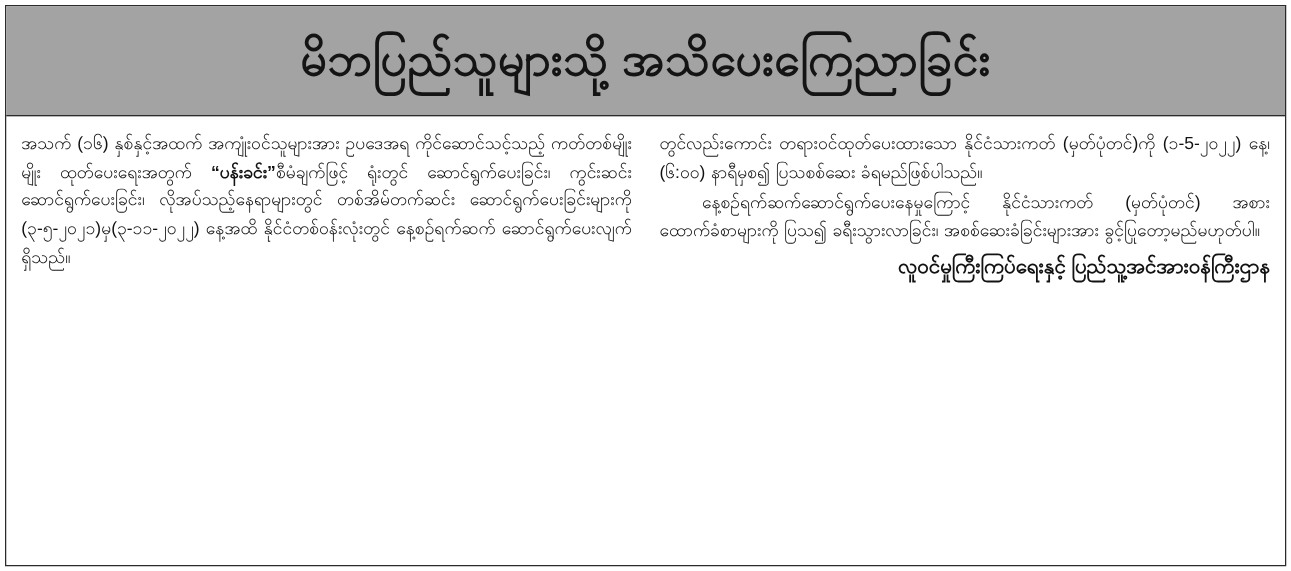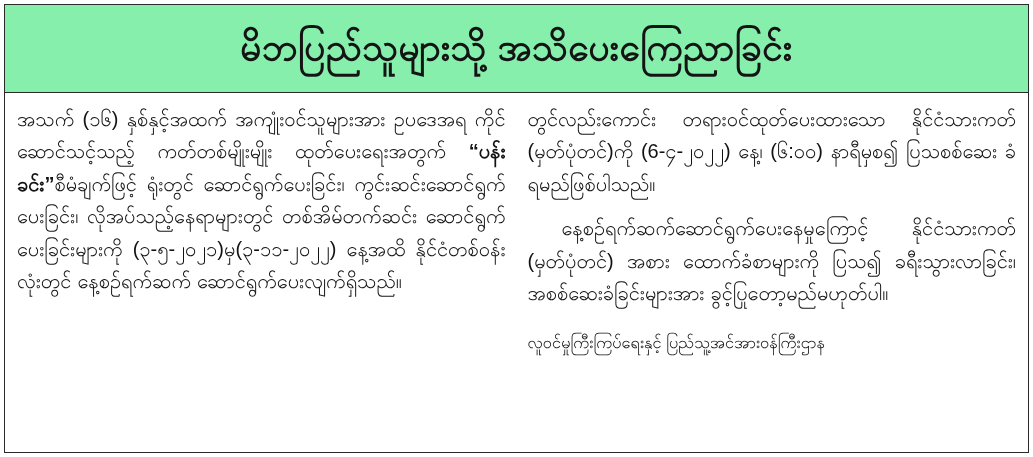--- a/index.html
+++ b/index.html
@@ -25,21 +25,21 @@
     border: 1px solid #2a2a2a;
     box-sizing: border-box;
     background: #ffffff;
   }
   .banner {
     position: absolute;
     left: 0;
     top: 0;
     right: 0;
     height: 88px;
-    background: #86efac;
+    background: #a3a3a3;
     display: flex;
     align-items: center;
     justify-content: center;
     border-bottom: 1px solid #2a2a2a;
     box-sizing: border-box;
   }
   .banner-title {
     font-size: 37px;
     font-weight: bold;
     color: #141414;
@@ -58,41 +58,42 @@
     padding: 9px 12px 8px 12px;
     box-sizing: border-box;
     gap: 22px;
   }
   .col {
     flex: 1 1 0;
     min-width: 0;
   }
   .col p {
     margin: 0 0 0 0;
-    font-size: 20px;
+    font-size: 14px;
     line-height: 1.62;
     color: #121212;
     text-align: justify;
     text-justify: inter-word;
     word-spacing: 0.5px;
   }
   .col p + p {
-    margin-top: 12px;
+    margin-top: 2px;
   }
   .indent {
     text-indent: 34px;
   }
   .bold-inline {
     font-weight: bold;
   }
   .signoff {
-    margin-top: 20px;
+    margin-top: 4px;
     font-size: 16.4px;
-    font-weight: normal;
+    font-weight: bold;
     color: #121212;
+    text-align: right;
     line-height: 1.6;
   }
 </style>
 </head>
 <body>
 
 <div class="page">
   <div class="frame">
 
     <div class="banner">
@@ -102,21 +103,21 @@
     <div class="columns">
 
       <div class="col">
         <p>
           <span>အသက် (၁၆) နှစ်နှင့်အထက် အကျုံးဝင်သူများအား ဥပဒေအရ ကိုင်ဆောင်သင့်သည့် ကတ်တစ်မျိုးမျိုး ထုတ်ပေးရေးအတွက် </span><span class="bold-inline">“ပန်းခင်း”</span><span>စီမံချက်ဖြင့် ရုံးတွင် ဆောင်ရွက်ပေးခြင်း၊ ကွင်းဆင်းဆောင်ရွက်ပေးခြင်း၊ လိုအပ်သည့်နေရာများတွင် တစ်အိမ်တက်ဆင်း ဆောင်ရွက်ပေးခြင်းများကို (၃-၅-၂၀၂၁)မှ(၃-၁၁-၂၀၂၂) နေ့အထိ နိုင်ငံတစ်ဝန်းလုံးတွင် နေ့စဉ်ရက်ဆက် ဆောင်ရွက်ပေးလျက်ရှိသည်။</span>
         </p>
       </div>
 
       <div class="col">
         <p>
-          <span>တွင်လည်းကောင်း တရားဝင်ထုတ်ပေးထားသော နိုင်ငံသားကတ် (မှတ်ပုံတင်)ကို (6-၄-၂၀၂၂) နေ့၊ (၆:၀၀) နာရီမှစ၍ ပြသစစ်ဆေး ခံရမည်ဖြစ်ပါသည်။</span>
+          <span>တွင်လည်းကောင်း တရားဝင်ထုတ်ပေးထားသော နိုင်ငံသားကတ် (မှတ်ပုံတင်)ကို (၁-5-၂၀၂၂) နေ့၊ (၆:၀၀) နာရီမှစ၍ ပြသစစ်ဆေး ခံရမည်ဖြစ်ပါသည်။</span>
         </p>
         <p class="indent">
           <span>နေ့စဉ်ရက်ဆက်ဆောင်ရွက်ပေးနေမှုကြောင့် နိုင်ငံသားကတ် (မှတ်ပုံတင်) အစား ထောက်ခံစာများကို ပြသ၍ ခရီးသွားလာခြင်း၊ အစစ်ဆေးခံခြင်းများအား ခွင့်ပြုတော့မည်မဟုတ်ပါ။</span>
         </p>
         <div class="signoff">လူဝင်မှုကြီးကြပ်ရေးနှင့် ပြည်သူ့အင်အားဝန်ကြီးဌာန</div>
       </div>
 
     </div>
   </div>
 </div>

